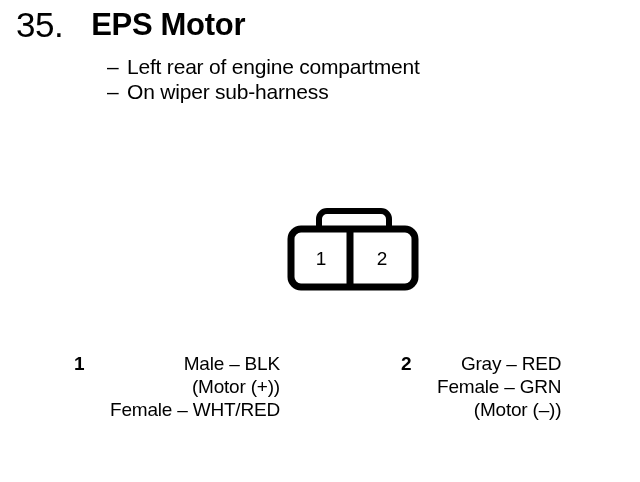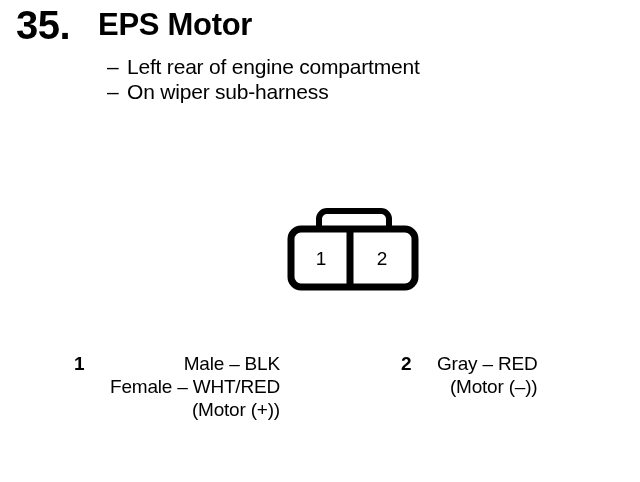--- a/index.html
+++ b/index.html
@@ -21,22 +21,22 @@
   #header-title {
     position: absolute;
     left: 16px;
     top: 6px;
     width: 600px;
     height: 40px;
     white-space: nowrap;
   }
   #header-title .num {
     display: inline-block;
-    font-size: 40px;
-    font-weight: bold;
+    font-size: 35px;
+    font-weight: normal;
     letter-spacing: -0.5px;
     vertical-align: top;
     line-height: 38px;
   }
   #header-title .name {
     display: inline-block;
     font-size: 31px;
     font-weight: bold;
     letter-spacing: -0.3px;
     vertical-align: top;
@@ -135,24 +135,25 @@
 
     <text class="conn-pin-label" x="35" y="61">1</text>
     <text class="conn-pin-label" x="96" y="61">2</text>
   </svg>
 </div>
 
 <div class="pin-block" id="pin-block-1">
   <span class="pin-number">1</span>
   <div class="pin-lines">
     <div class="pin-line">Male – BLK</div>
+    <div class="pin-line">(Motor (+))</div>
     <div class="pin-line">Female – WHT/RED</div>
-    <div class="pin-line">(Motor (+))</div>
   </div>
 </div>
 
 <div class="pin-block" id="pin-block-2">
   <span class="pin-number">2</span>
   <div class="pin-lines">
     <div class="pin-line">Gray – RED</div>
+    <div class="pin-line">Female – GRN</div>
     <div class="pin-line">(Motor (–))</div>
   </div>
 </div>
 
 </body></html>

